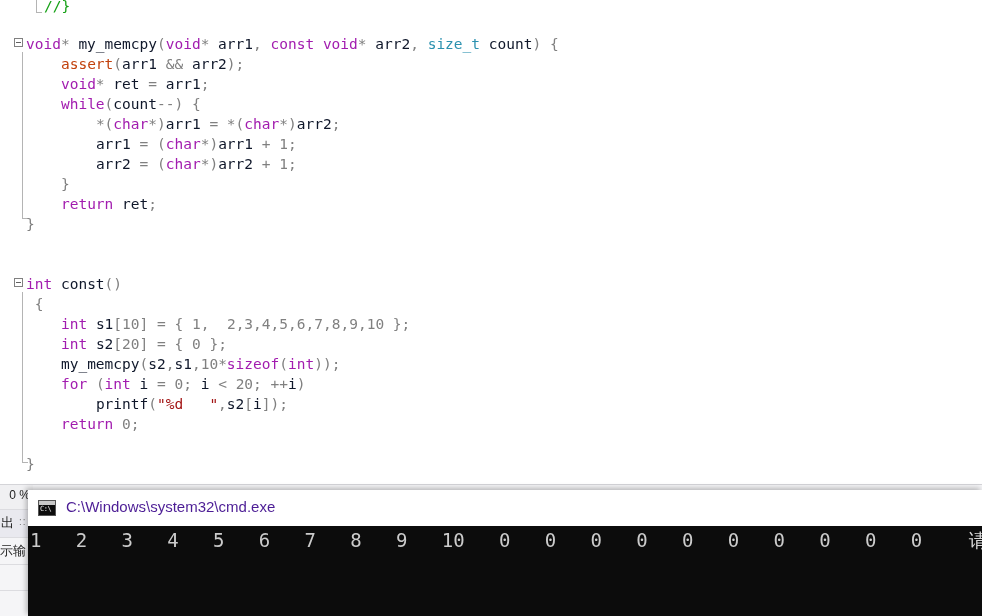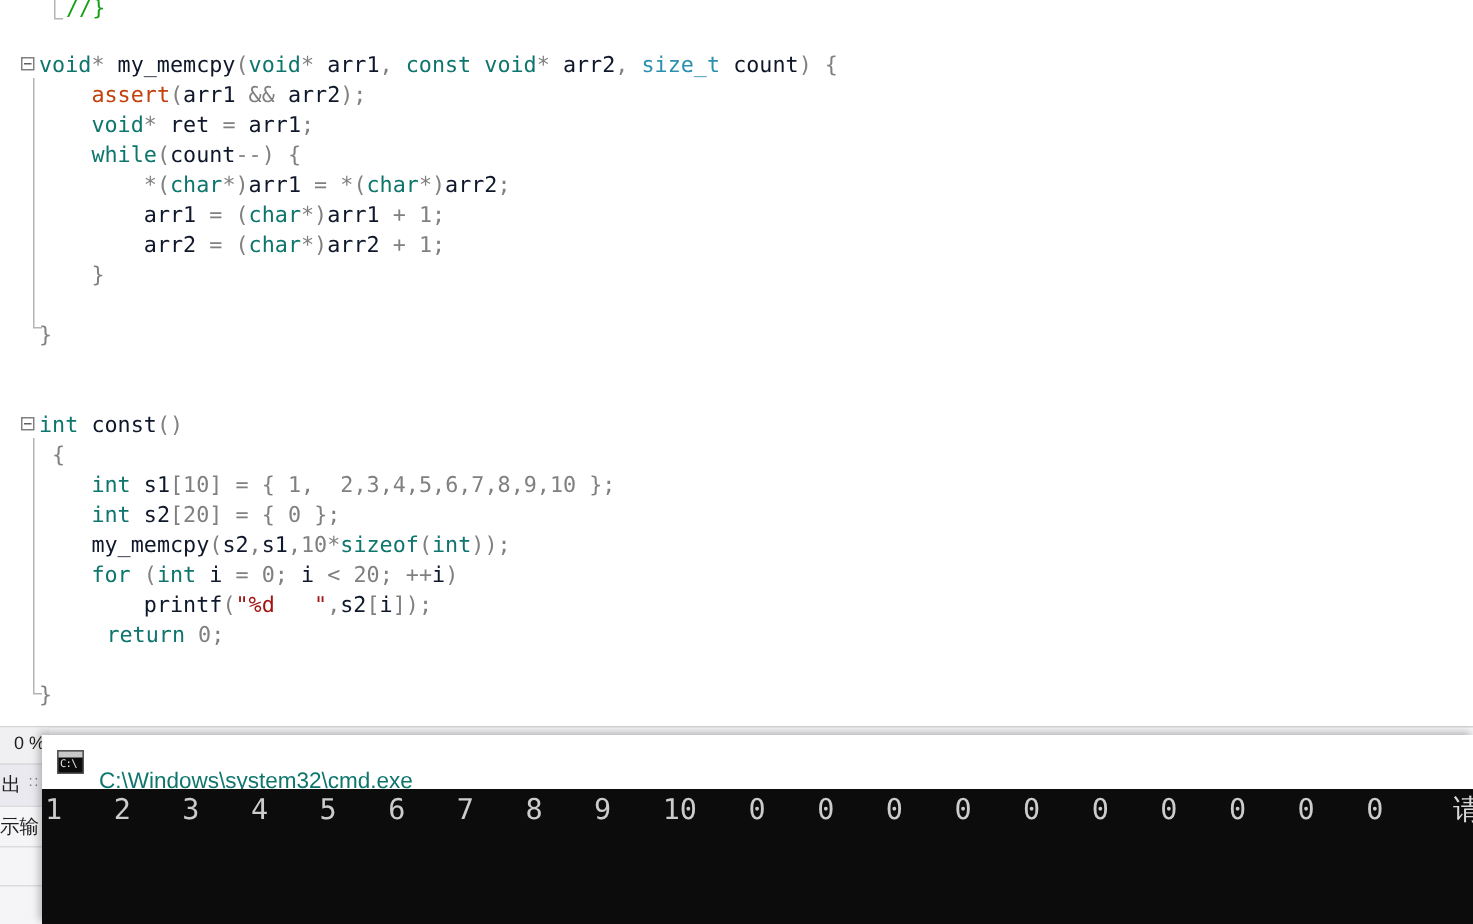--- a/index.html
+++ b/index.html
@@ -54,21 +54,21 @@
     left: 14px;
     height: 20px;
     line-height: 20px;
     white-space: pre;
     font-family: "DejaVu Sans Mono", "Liberation Mono", monospace;
     font-size: 14.5px;
     color: #808080;
   }
 
   
-  .kw      { color: #0f766e; }  
+  .kw      { color: #a21caf; }  
   .typ     { color: #2b91af; }  
   .macro   { color: #c2410c; }  
   .ident   { color: #0f172a; }  
   .plain   { color: #808080; }
   .str     { color: #a31515; }  
   .cmt     { color: #14a014; }
 
   
   .fold-box {
     position: absolute;
@@ -198,23 +198,23 @@
     width: 15px;
     font-family: "DejaVu Sans Mono", monospace;
     font-size: 7px;
     line-height: 8px;
     color: #e8e8e8;
     white-space: nowrap;
     letter-spacing: -0.5px;
   }
   #console-title-text {
     position: absolute;
-    left: 38px; top: 22px;
+    left: 38px; top: 8px;
     font-size: 15px;
-    color: #0f766e;
+    color: #4c1d95;
     white-space: nowrap;
     font-family: "Liberation Sans", sans-serif;
   }
   #console-body {
     position: absolute;
     left: 0; top: 36px;
     width: 954px; height: 90px;
     background: #0c0c0c;
     overflow: hidden;
   }
@@ -268,38 +268,39 @@
       <div class="code-line" style="top:94px; left:26px;"><span class="plain"> </span><span class="plain"> </span><span class="plain"> </span><span class="plain"> </span><span class="kw">while</span><span class="plain">(</span><span class="ident">count</span><span class="plain">-</span><span class="plain">-</span><span class="plain">)</span><span class="plain"> </span><span class="plain">{</span></div>
 
       <div class="code-line" style="top:114px; left:26px;"><span class="plain"> </span><span class="plain"> </span><span class="plain"> </span><span class="plain"> </span><span class="plain"> </span><span class="plain"> </span><span class="plain"> </span><span class="plain"> </span><span class="plain">*</span><span class="plain">(</span><span class="kw">char</span><span class="plain">*</span><span class="plain">)</span><span class="ident">arr1</span><span class="plain"> </span><span class="plain">=</span><span class="plain"> </span><span class="plain">*</span><span class="plain">(</span><span class="kw">char</span><span class="plain">*</span><span class="plain">)</span><span class="ident">arr2</span><span class="plain">;</span></div>
 
       <div class="code-line" style="top:134px; left:26px;"><span class="plain"> </span><span class="plain"> </span><span class="plain"> </span><span class="plain"> </span><span class="plain"> </span><span class="plain"> </span><span class="plain"> </span><span class="plain"> </span><span class="ident">arr1</span><span class="plain"> </span><span class="plain">=</span><span class="plain"> </span><span class="plain">(</span><span class="kw">char</span><span class="plain">*</span><span class="plain">)</span><span class="ident">arr1</span><span class="plain"> </span><span class="plain">+</span><span class="plain"> </span><span class="plain">1</span><span class="plain">;</span></div>
 
       <div class="code-line" style="top:154px; left:26px;"><span class="plain"> </span><span class="plain"> </span><span class="plain"> </span><span class="plain"> </span><span class="plain"> </span><span class="plain"> </span><span class="plain"> </span><span class="plain"> </span><span class="ident">arr2</span><span class="plain"> </span><span class="plain">=</span><span class="plain"> </span><span class="plain">(</span><span class="kw">char</span><span class="plain">*</span><span class="plain">)</span><span class="ident">arr2</span><span class="plain"> </span><span class="plain">+</span><span class="plain"> </span><span class="plain">1</span><span class="plain">;</span></div>
 
       <div class="code-line" style="top:174px; left:26px;"><span class="plain"> </span><span class="plain"> </span><span class="plain"> </span><span class="plain"> </span><span class="plain">}</span></div>
 
+      <div class="code-line" style="top:194px; left:26px;"><span class="plain"> </span><span class="plain"> </span><span class="plain"> </span><span class="plain"> </span><span class="kw">return</span><span class="plain"> </span><span class="ident">ret</span><span class="plain">;</span></div>
 
       <div class="code-line" style="top:214px; left:26px;"><span class="plain">}</span></div>
 
       <div class="code-line" style="top:274px; left:26px;"><span class="kw">int</span><span class="plain"> </span><span class="ident">const</span><span class="plain">(</span><span class="plain">)</span></div>
 
       <div class="code-line" style="top:294px; left:26px;"><span class="plain"> </span><span class="plain">{</span></div>
 
       <div class="code-line" style="top:314px; left:26px;"><span class="plain"> </span><span class="plain"> </span><span class="plain"> </span><span class="plain"> </span><span class="kw">int</span><span class="plain"> </span><span class="ident">s1</span><span class="plain">[</span><span class="plain">1</span><span class="plain">0</span><span class="plain">]</span><span class="plain"> </span><span class="plain">=</span><span class="plain"> </span><span class="plain">{</span><span class="plain"> </span><span class="plain">1</span><span class="plain">,</span><span class="plain"> </span><span class="plain"> </span><span class="plain">2</span><span class="plain">,</span><span class="plain">3</span><span class="plain">,</span><span class="plain">4</span><span class="plain">,</span><span class="plain">5</span><span class="plain">,</span><span class="plain">6</span><span class="plain">,</span><span class="plain">7</span><span class="plain">,</span><span class="plain">8</span><span class="plain">,</span><span class="plain">9</span><span class="plain">,</span><span class="plain">1</span><span class="plain">0</span><span class="plain"> </span><span class="plain">}</span><span class="plain">;</span></div>
 
       <div class="code-line" style="top:334px; left:26px;"><span class="plain"> </span><span class="plain"> </span><span class="plain"> </span><span class="plain"> </span><span class="kw">int</span><span class="plain"> </span><span class="ident">s2</span><span class="plain">[</span><span class="plain">2</span><span class="plain">0</span><span class="plain">]</span><span class="plain"> </span><span class="plain">=</span><span class="plain"> </span><span class="plain">{</span><span class="plain"> </span><span class="plain">0</span><span class="plain"> </span><span class="plain">}</span><span class="plain">;</span></div>
 
       <div class="code-line" style="top:354px; left:26px;"><span class="plain"> </span><span class="plain"> </span><span class="plain"> </span><span class="plain"> </span><span class="ident">my_memcpy</span><span class="plain">(</span><span class="ident">s2</span><span class="plain">,</span><span class="ident">s1</span><span class="plain">,</span><span class="plain">1</span><span class="plain">0</span><span class="plain">*</span><span class="kw">sizeof</span><span class="plain">(</span><span class="kw">int</span><span class="plain">)</span><span class="plain">)</span><span class="plain">;</span></div>
 
       <div class="code-line" style="top:374px; left:26px;"><span class="plain"> </span><span class="plain"> </span><span class="plain"> </span><span class="plain"> </span><span class="kw">for</span><span class="plain"> </span><span class="plain">(</span><span class="kw">int</span><span class="plain"> </span><span class="ident">i</span><span class="plain"> </span><span class="plain">=</span><span class="plain"> </span><span class="plain">0</span><span class="plain">;</span><span class="plain"> </span><span class="ident">i</span><span class="plain"> </span><span class="plain">&lt;</span><span class="plain"> </span><span class="plain">2</span><span class="plain">0</span><span class="plain">;</span><span class="plain"> </span><span class="plain">+</span><span class="plain">+</span><span class="ident">i</span><span class="plain">)</span></div>
 
       <div class="code-line" style="top:394px; left:26px;"><span class="plain"> </span><span class="plain"> </span><span class="plain"> </span><span class="plain"> </span><span class="plain"> </span><span class="plain"> </span><span class="plain"> </span><span class="plain"> </span><span class="ident">printf</span><span class="plain">(</span><span class="str">"%d   "</span><span class="plain">,</span><span class="ident">s2</span><span class="plain">[</span><span class="ident">i</span><span class="plain">]</span><span class="plain">)</span><span class="plain">;</span></div>
 
-      <div class="code-line" style="top:414px; left:36px;"><span class="plain"> </span><span class="plain"> </span><span class="plain"> </span><span class="plain"> </span><span class="kw">return</span><span class="plain"> </span><span class="plain">0</span><span class="plain">;</span></div>
+      <div class="code-line" style="top:414px; left:26px;"><span class="plain"> </span><span class="plain"> </span><span class="plain"> </span><span class="plain"> </span><span class="kw">return</span><span class="plain"> </span><span class="plain">0</span><span class="plain">;</span></div>
 
       <div class="code-line" style="top:454px; left:26px;"><span class="plain">}</span></div>
 
     </div>
   </div>
 
   <div id="ide-bottom">
     <div id="zoom-strip">
       <div id="zoom-label">0 %</div>
     </div>

